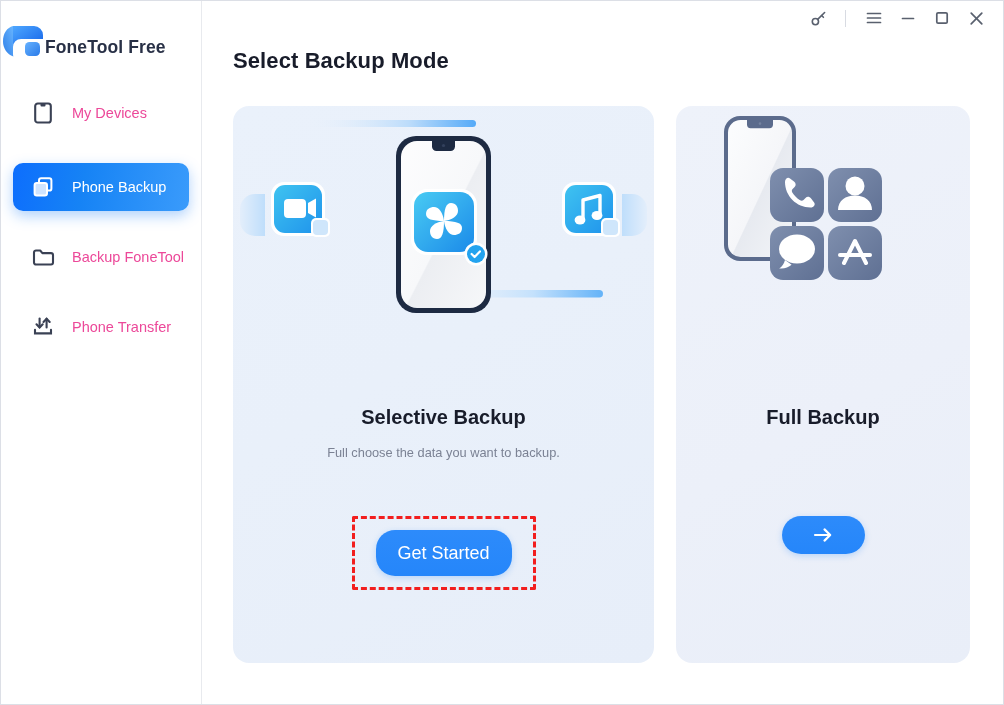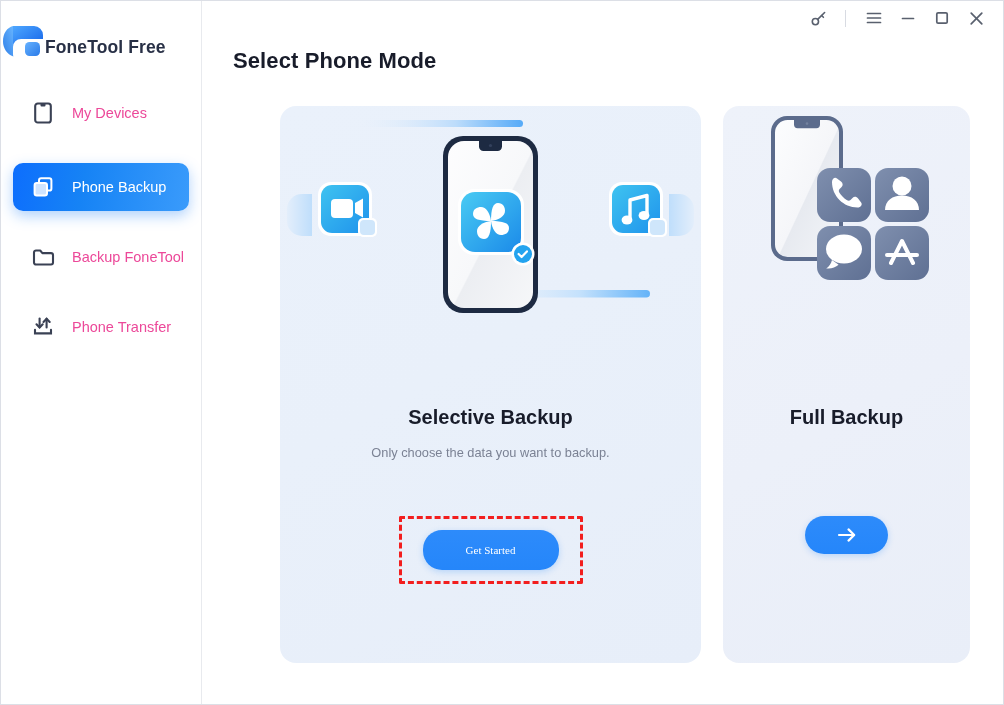--- a/index.html
+++ b/index.html
@@ -147,21 +147,20 @@
   }
 
   .card {
     border-radius: 16px;
     position: relative;
     overflow: hidden;
   }
   .card-selective {
     flex: 0 0 421px;
     background: linear-gradient(150deg, #eaf1fb 0%, #e9f0fa 45%, #e7eef9 100%);
-    margin-left: 47px;
   }
   .card-full {
     flex: 1;
     background: linear-gradient(150deg, #eef2fa 0%, #ecf0f9 55%, #e9eef8 100%);
     text-decoration: underline;
   }
 
   .illus {
     position: absolute;
     top: 0; left: 0; right: 0;
@@ -198,28 +197,28 @@
   .highlight-box {
     border: 3px dashed #f21e1e;
     padding: 11px 21px;
     border-radius: 2px;
     display: inline-block;
     line-height: 0;
   }
 
   .btn-primary {
     width: 136px;
-    height: 40px;
+    height: 46px;
     border-radius: 19px;
     background: linear-gradient(180deg, #2d8bfb 0%, #2586fa 100%);
     color: #ffffff;
-    font-size: 11px;
+    font-size: 18px;
     border: none;
     cursor: pointer;
-    font-family: Liberation Serif, serif;
+    font-family: Liberation Sans, sans-serif;
     display: inline-flex;
     align-items: center;
     justify-content: center;
     box-shadow: 0 2px 6px rgba(37,134,250,0.25);
   }
 
   .btn-arrow {
     width: 83px;
     height: 38px;
     border-radius: 19px;
@@ -357,21 +356,21 @@
       <div class="tb-btn">
         <svg width="19" height="19" viewBox="0 0 19 19">
           <g stroke="#59606e" stroke-width="1.7" stroke-linecap="round">
             <path d="M4.2 4.2 L14.8 14.8"></path>
               <path d="M14.8 4.2 L4.2 14.8"></path>
           </g>
         </svg>
       </div>
     </div>
 
-    <h1 class="page-title">Select Phone Mode</h1>
+    <h1 class="page-title">Select Backup Mode</h1>
 
     <div class="cards">
 
       <div class="card card-selective">
 
         <div class="illus">
           <svg width="421" height="300" viewBox="0 0 421 300">
             <defs>
               <linearGradient id="barTop" x1="0" y1="0" x2="1" y2="0">
                 <stop offset="0%" stop-color="#e9f1fc" stop-opacity="0"></stop>
@@ -447,21 +446,21 @@
                 <path d="M211 115 c-12 0 -18 -2 -18 -7 c0 -5 4 -7 8 -7 c5 0 9 6 10 14 z"></path>
               </g>
               <circle cx="243" cy="148" r="11.5" fill="#ffffff"></circle>
               <circle cx="243" cy="148" r="9" fill="#23a3ef"></circle>
               <path d="M238.6 148 l3 3 l5.3 -5.6" fill="none" stroke="#ffffff" stroke-width="2.2" stroke-linecap="round" stroke-linejoin="round"></path>
             </g>
           </svg>
         </div>
 
         <div class="card-heading">Selective Backup</div>
-        <div class="card-sub">Only choose the data you want to backup.</div>
+        <div class="card-sub">Full choose the data you want to backup.</div>
 
         <div class="cta-wrap">
           <div class="highlight-box">
             <button class="btn-primary">Get Started</button>
           </div>
         </div>
       </div>
 
       <div class="card card-full">
 

